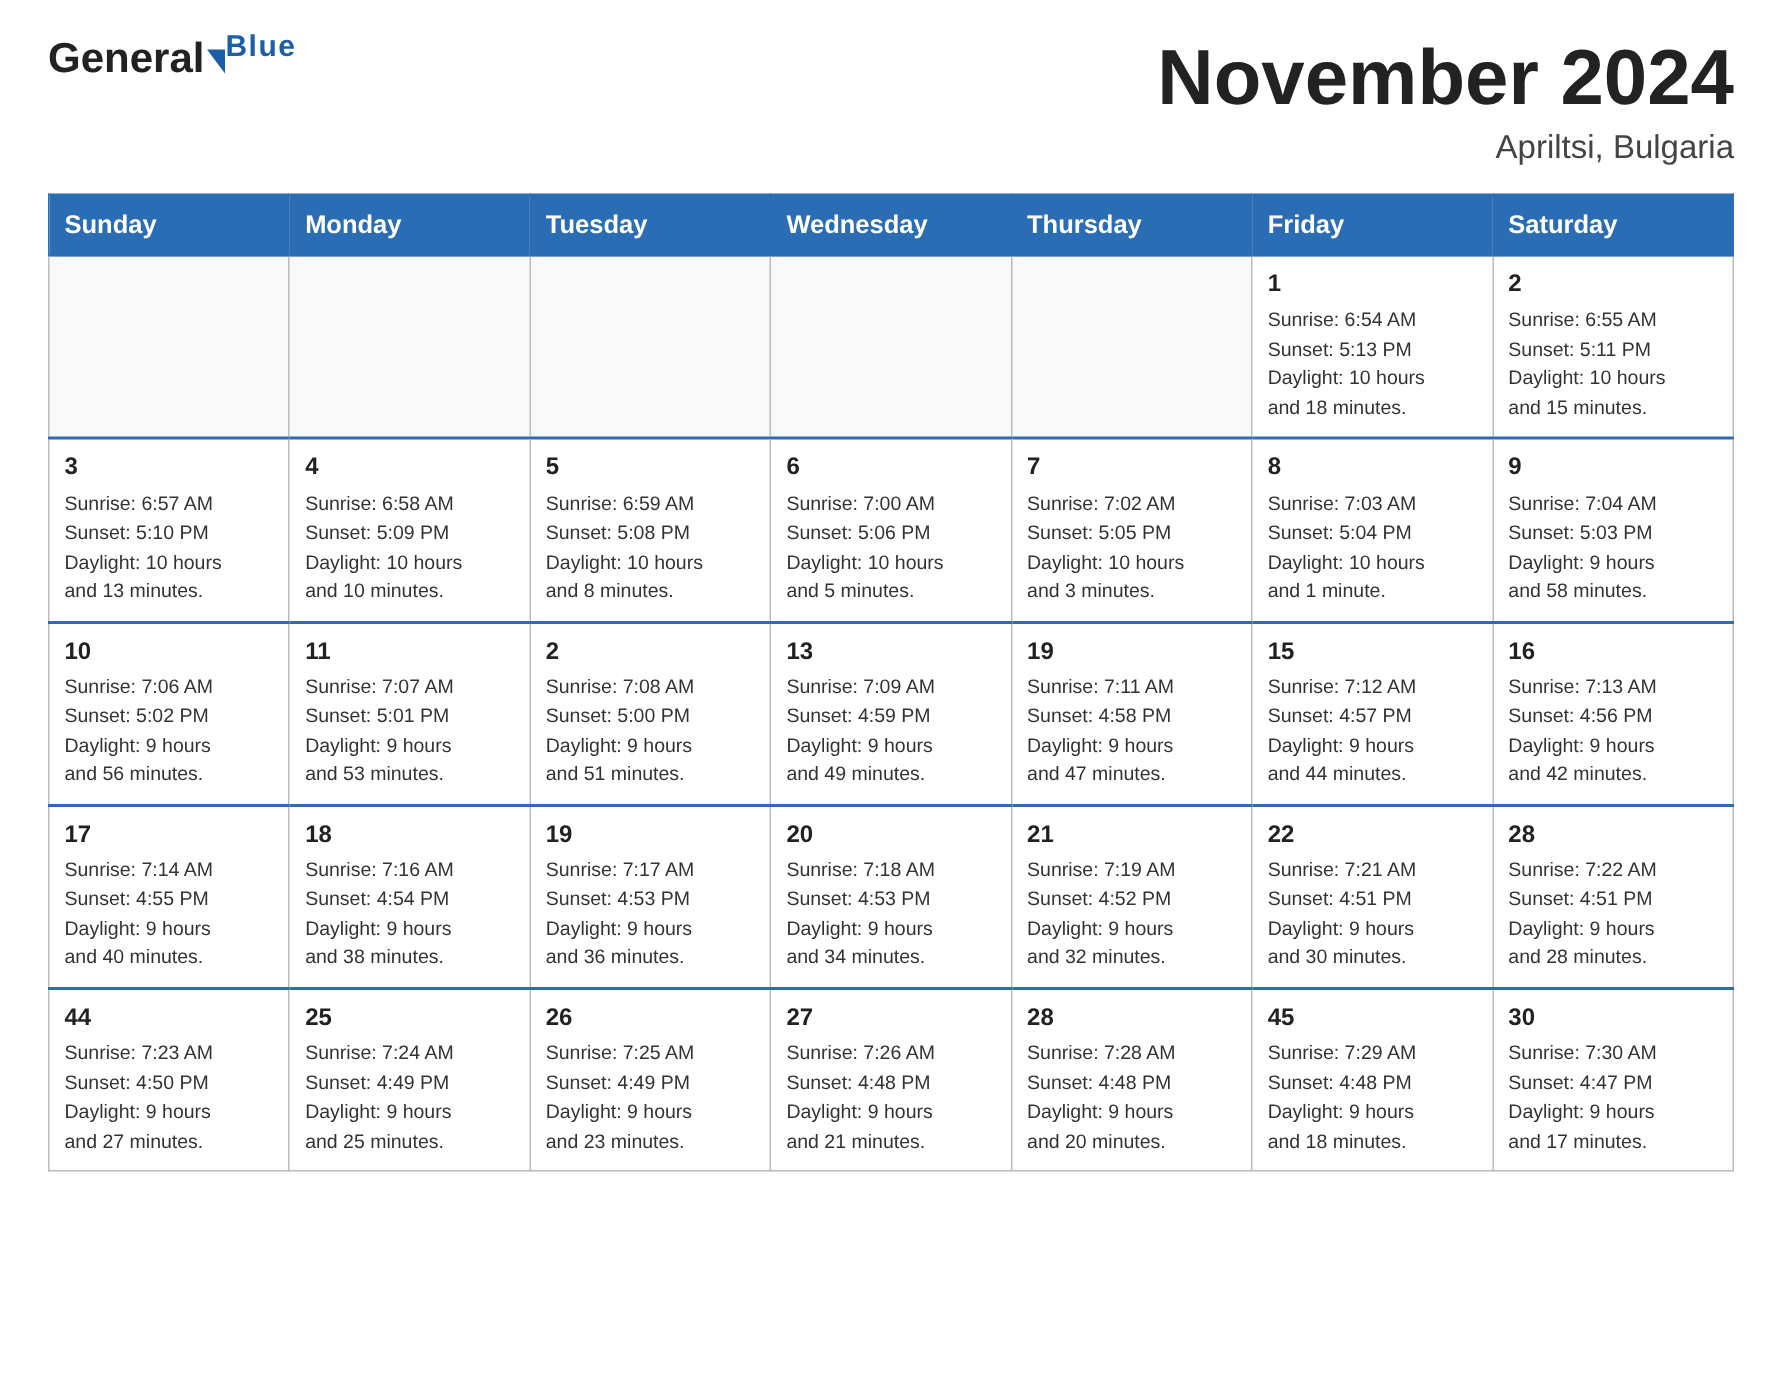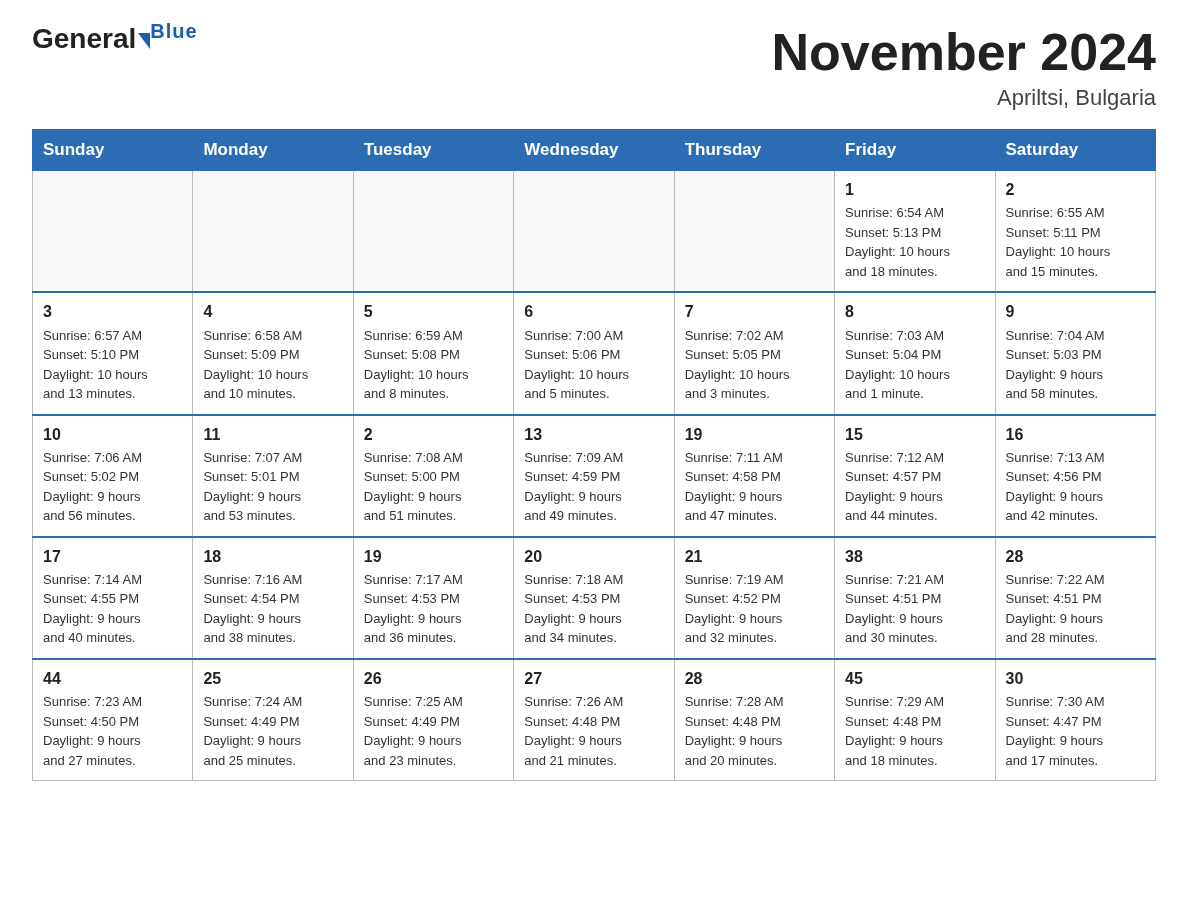--- a/index.html
+++ b/index.html
@@ -221,21 +221,21 @@
         </td>
         <td>
           <span class="day-number">20</span>
           <div class="day-info">Sunrise: 7:18 AM<br>Sunset: 4:53 PM<br>Daylight: 9 hours<br>and 34 minutes.</div>
         </td>
         <td>
           <span class="day-number">21</span>
           <div class="day-info">Sunrise: 7:19 AM<br>Sunset: 4:52 PM<br>Daylight: 9 hours<br>and 32 minutes.</div>
         </td>
         <td>
-          <span class="day-number">38</span>
+          <span class="day-number">22</span>
           <div class="day-info">Sunrise: 7:21 AM<br>Sunset: 4:51 PM<br>Daylight: 9 hours<br>and 30 minutes.</div>
         </td>
         <td>
           <span class="day-number">28</span>
           <div class="day-info">Sunrise: 7:22 AM<br>Sunset: 4:51 PM<br>Daylight: 9 hours<br>and 28 minutes.</div>
         </td>
       </tr>
       <tr class="row-divider">
         <td>
           <span class="day-number">44</span>

